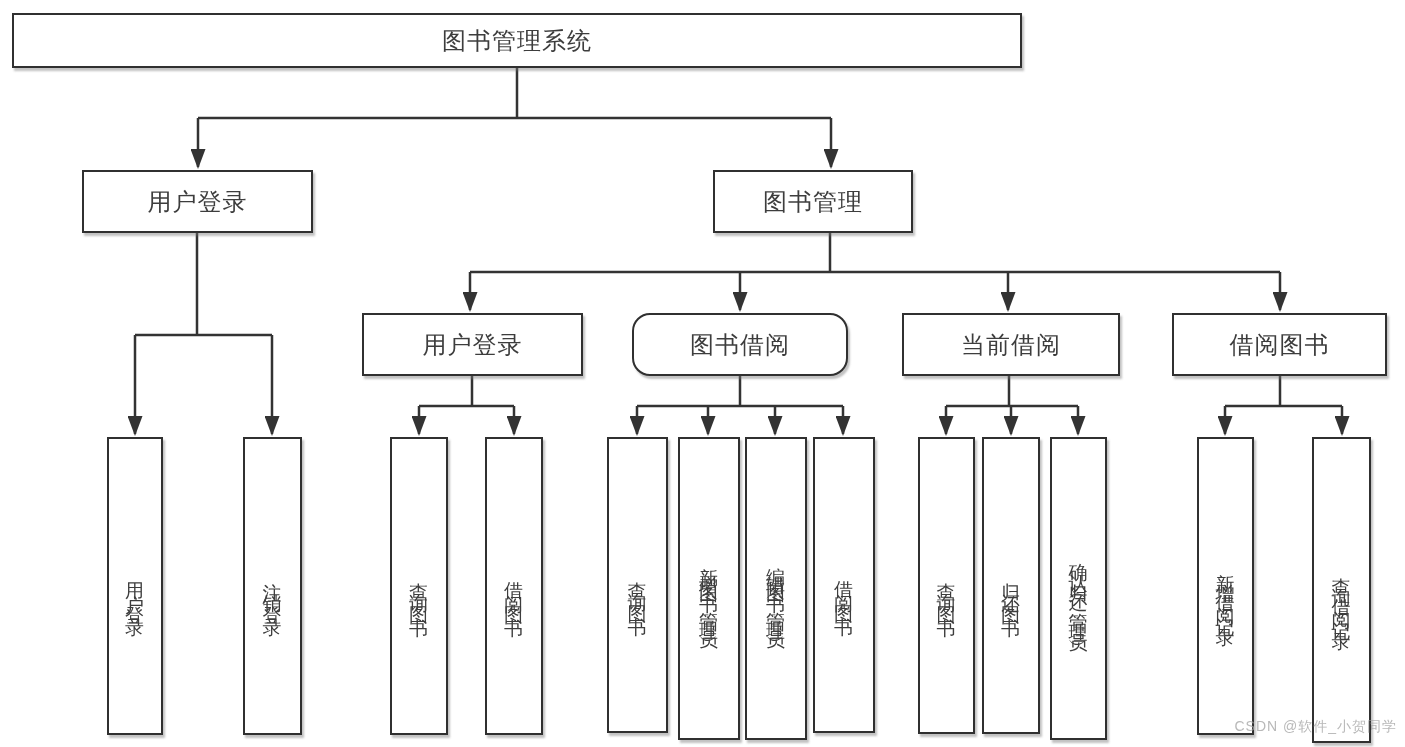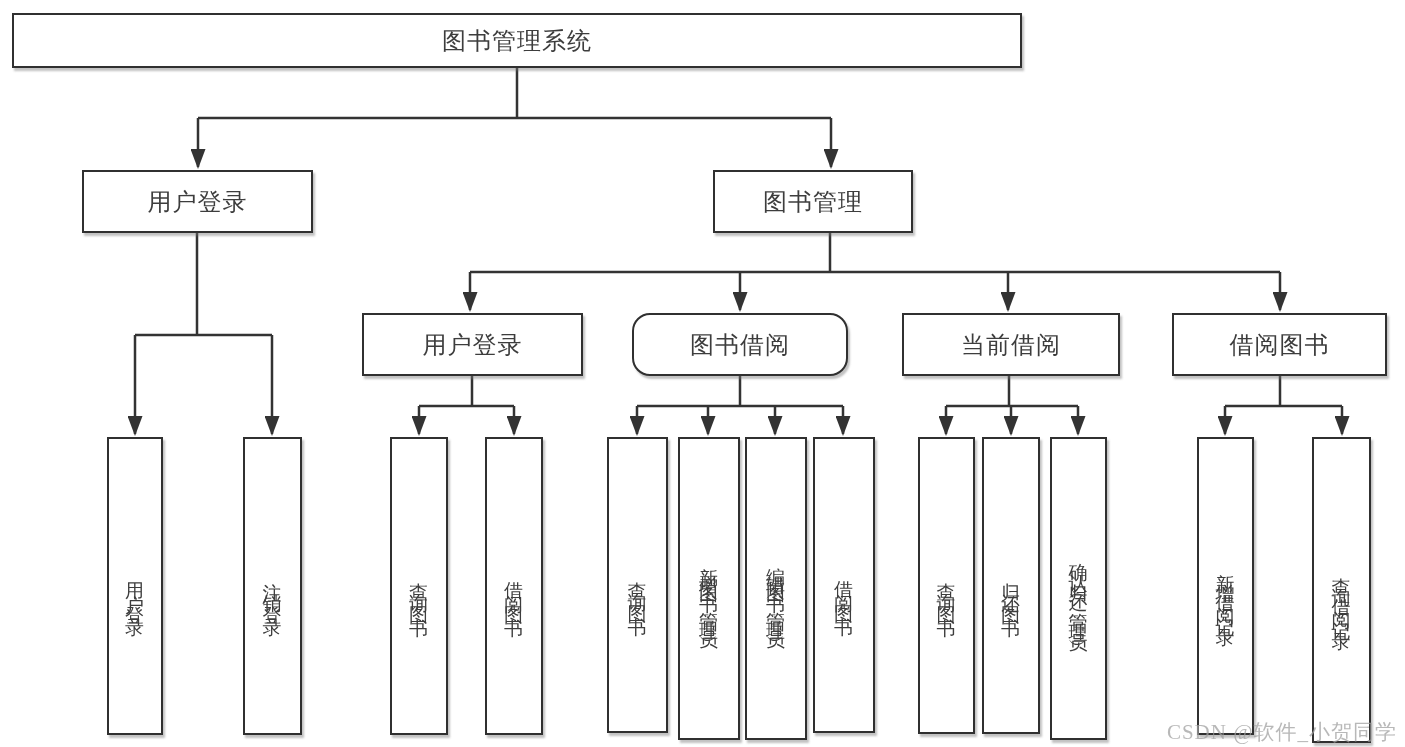--- a/index.html
+++ b/index.html
@@ -30,25 +30,24 @@
     font-size:19px;
     line-height:1;
   }
   .ls-4{letter-spacing:12px;padding-top:10px;}
   .ls-6{letter-spacing:11px;padding-top:9px;}
   .ls-8{letter-spacing:10px;padding-top:8px;}
   .ls-9{letter-spacing:9px;padding-top:7px;}
   .watermark{
     position:absolute;
     right:8px;top:718px;
-    font-size:21px;
+    font-size:14px;
     color:rgba(160,160,160,0.75);
     letter-spacing:1px;
     white-space:nowrap;
-    font-family:Liberation Serif, serif;
   }
 </style>
 </head>
 <body>
 
 <div class="stage">
 
   <svg class="wires" viewBox="0 0 1405 747" xmlns="http://www.w3.org/2000/svg">
     <defs>
       <marker id="arrowhead" viewBox="0 0 20 15" refX="18" refY="7.5" markerWidth="20" markerHeight="15" orient="auto" markerUnits="userSpaceOnUse">

